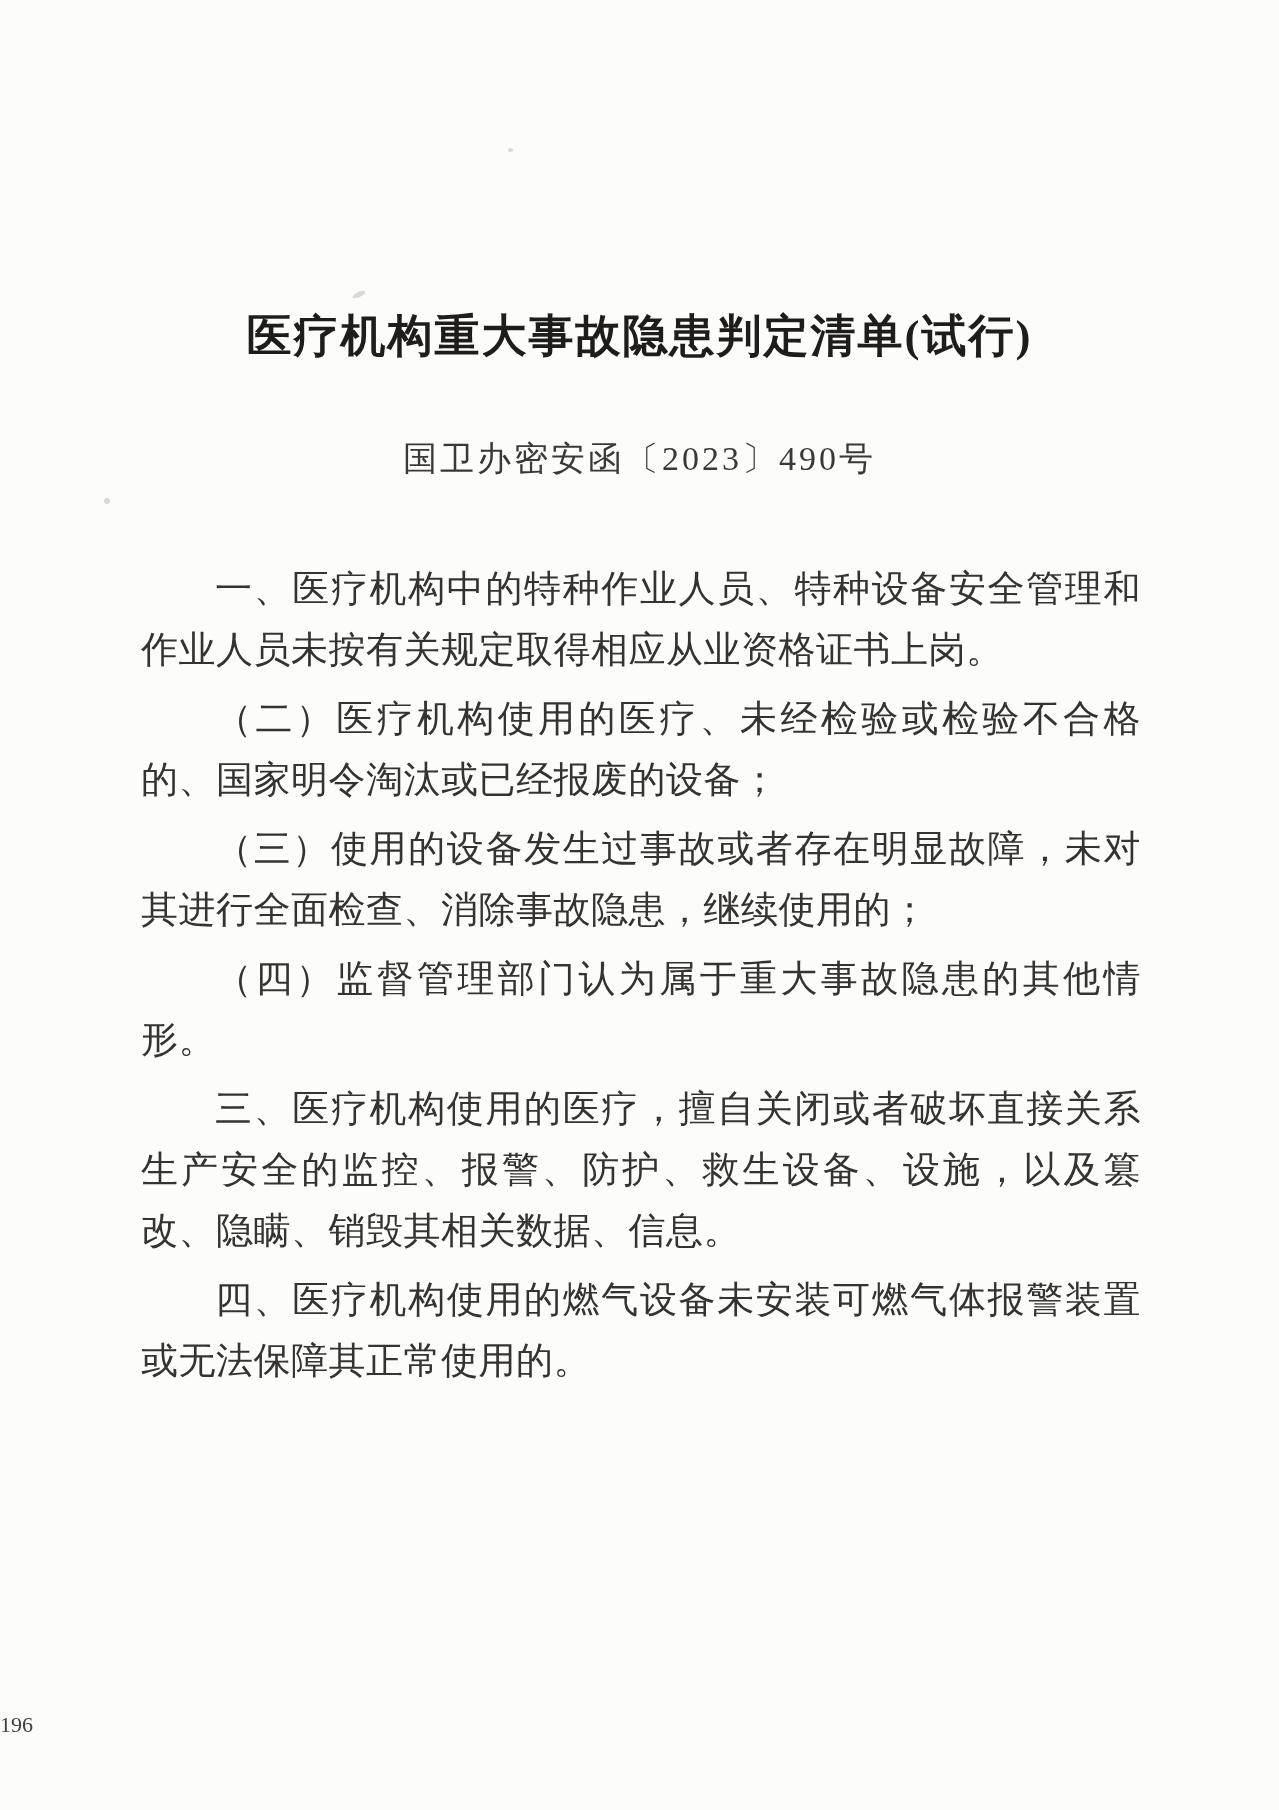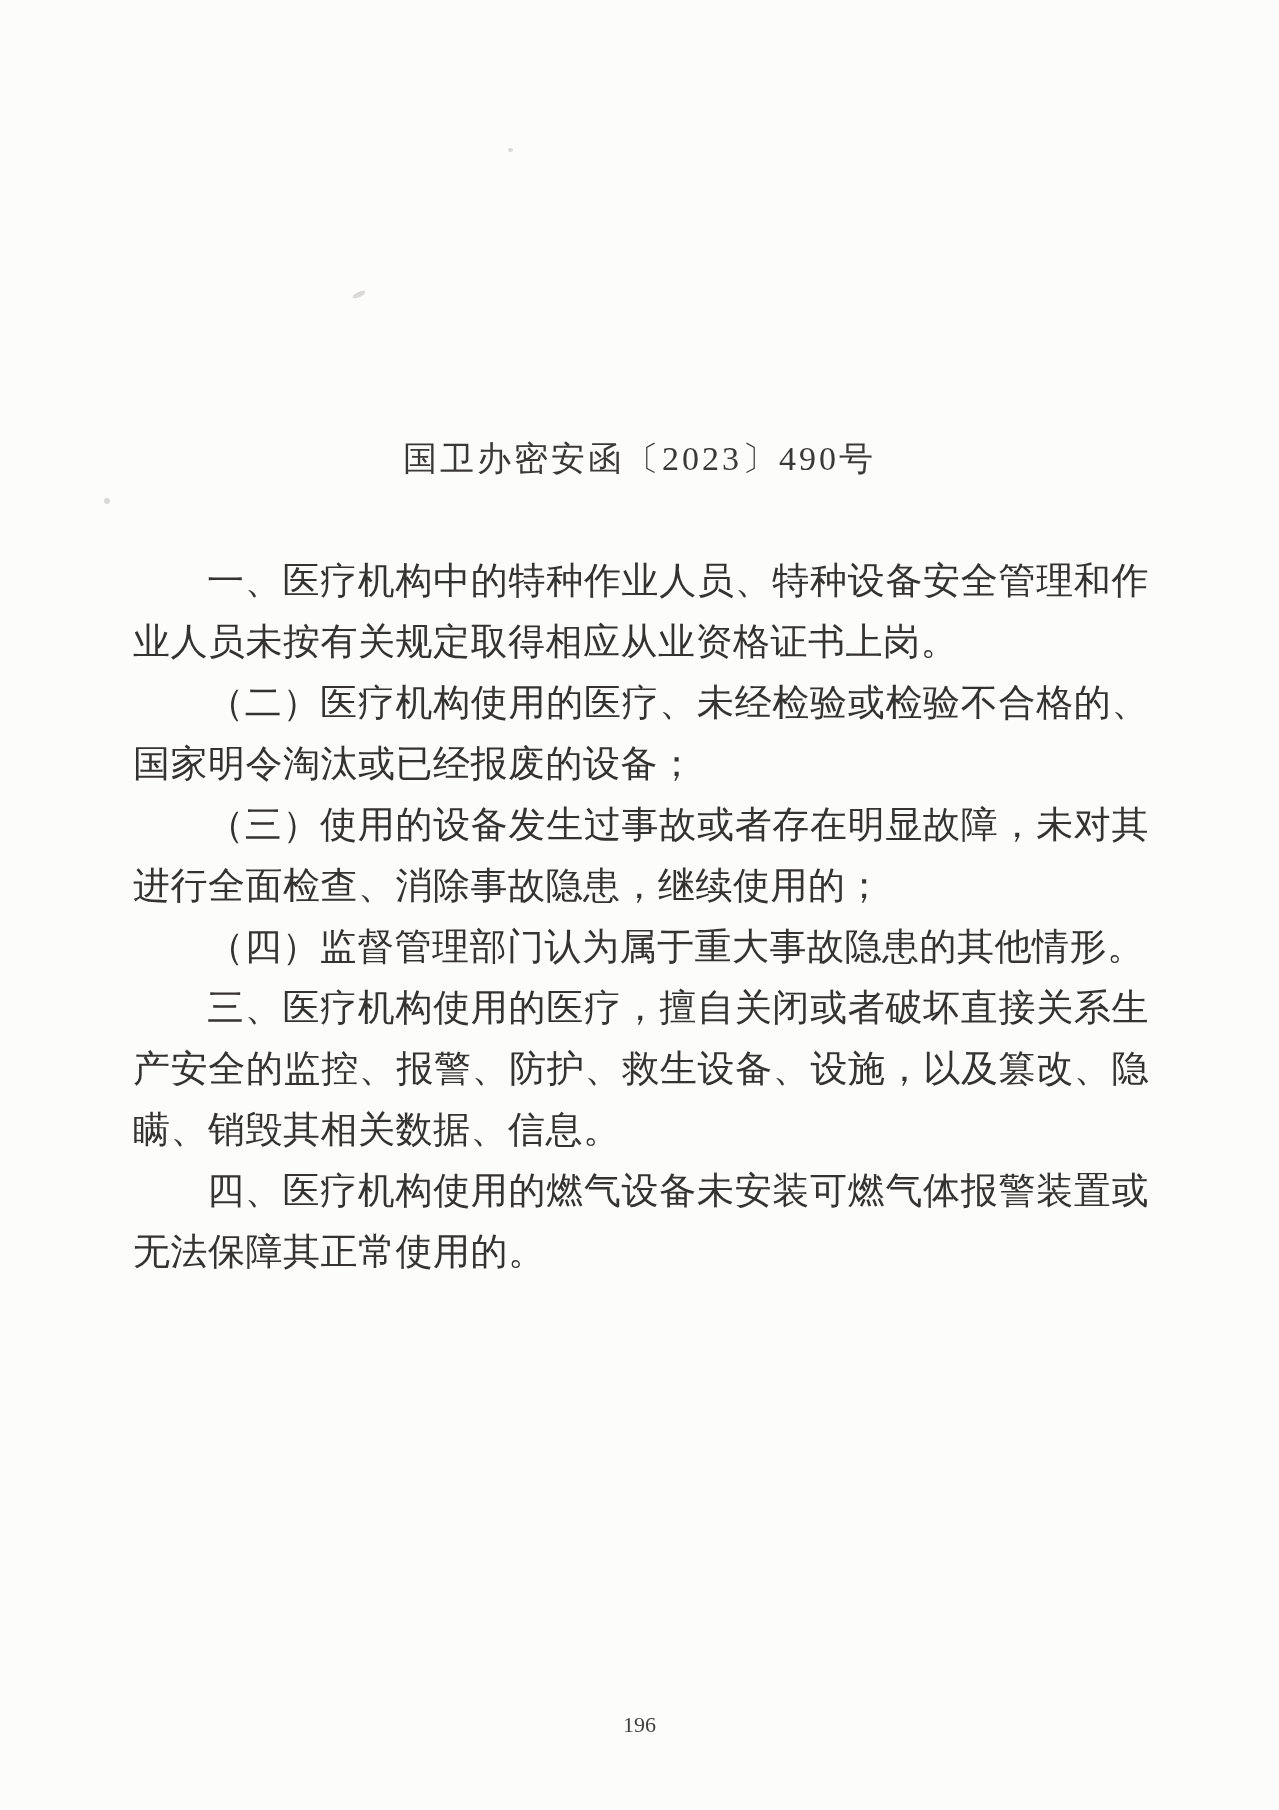--- a/index.html
+++ b/index.html
@@ -56,42 +56,43 @@
     top: 550px;
     left: 133px;
     width: 1016px;
     font-size: 37px;
     line-height: 61px;
     letter-spacing: 0.5px;
     text-align: justify;
     color: #343331;
   }
   .doc-body p {
-    margin: 0;
+    margin: 8px;
     text-indent: 2em;
   }
   .page-number {
     position: absolute;
     bottom: 72px;
     left: 0;
     right: 0;
-    text-align: center;
+    text-align: left;
     font-size: 22px;
     color: #41403e;
   }
 </style>
 </head>
 <body>
 
 <div class="page">
 
   <span class="speck s1"></span>
   <span class="speck s2"></span>
   <span class="speck s3"></span>
 
+  <h1 class="doc-title">医疗机构重大事故隐患判定清单(试行)</h1>
 
   <div class="doc-number">国卫办密安函〔2023〕490号</div>
 
   <div class="doc-body">
     <p>一、医疗机构中的特种作业人员、特种设备安全管理和作业人员未按有关规定取得相应从业资格证书上岗。</p>
     <p>（二）医疗机构使用的医疗、未经检验或检验不合格的、国家明令淘汰或已经报废的设备；</p>
     <p>（三）使用的设备发生过事故或者存在明显故障，未对其进行全面检查、消除事故隐患，继续使用的；</p>
     <p>（四）监督管理部门认为属于重大事故隐患的其他情形。</p>
     <p>三、医疗机构使用的医疗，擅自关闭或者破坏直接关系生产安全的监控、报警、防护、救生设备、设施，以及篡改、隐瞒、销毁其相关数据、信息。</p>
     <p>四、医疗机构使用的燃气设备未安装可燃气体报警装置或无法保障其正常使用的。</p>

